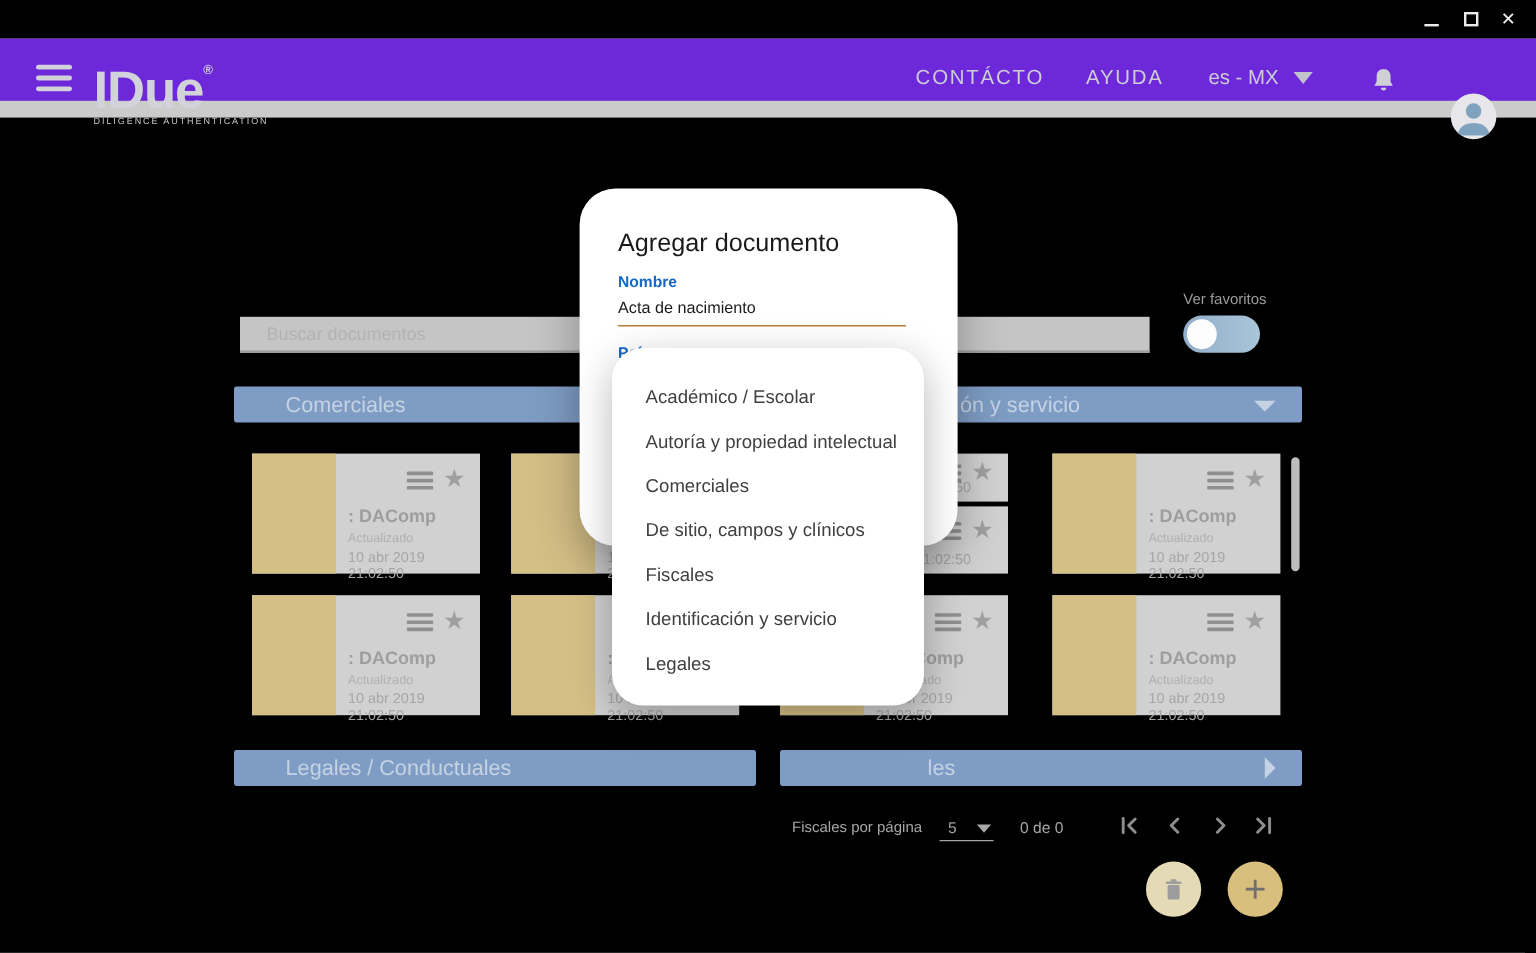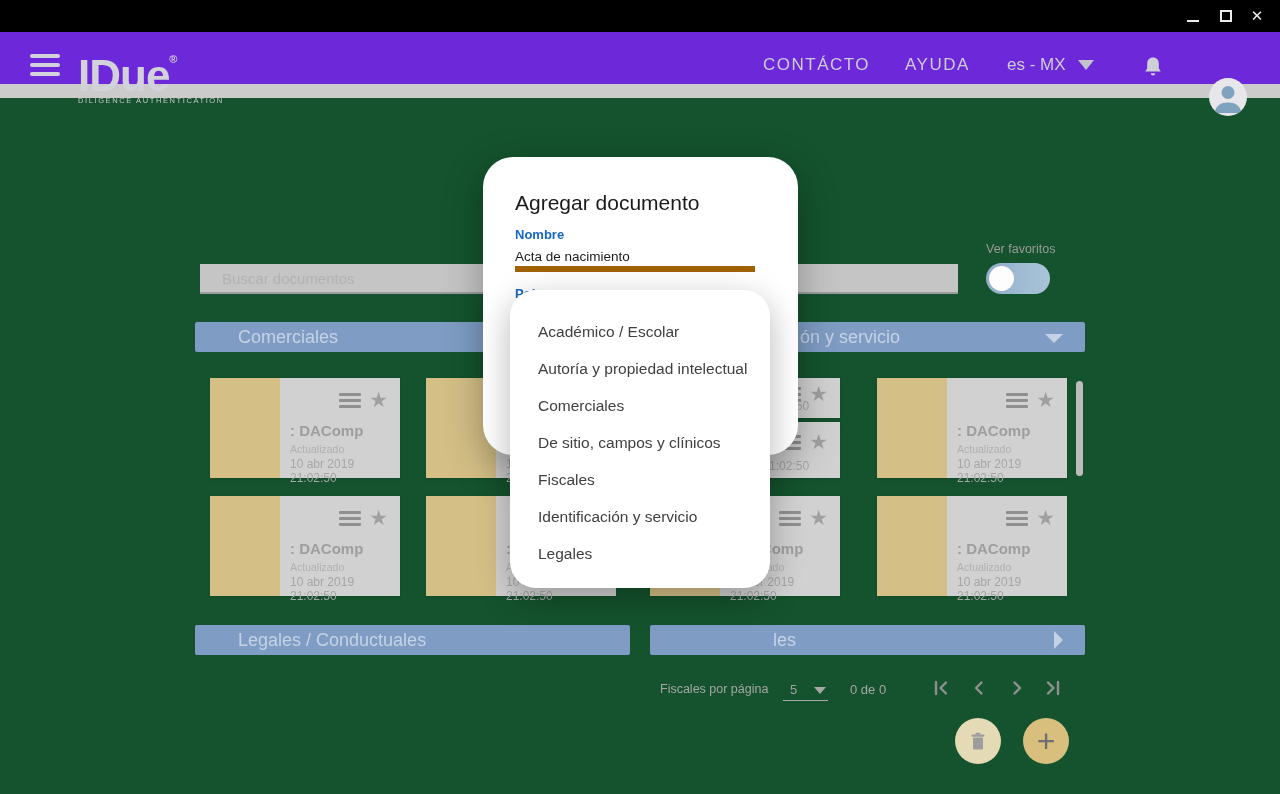--- a/index.html
+++ b/index.html
@@ -22,21 +22,21 @@
   #logo .logo-sub { font-size:7.5px; letter-spacing:1.6px; color:#c6c6cf; margin-top:-4px; }
   .appnav { position:absolute; top:0; height:66px; display:flex; align-items:center; color:#cdcdd6; font-size:17px; letter-spacing:1.5px; cursor:pointer; }
   #nav-contacto { left:763px; }
   #nav-ayuda { left:905px;text-align:right; }
   #lang-select { position:absolute; left:1007px; top:0; height:66px; display:flex; align-items:center; gap:12px; color:#cdcdd6; font-size:17px; cursor:pointer; }
   #lang-select .caret { width:0; height:0; border-left:8px solid transparent; border-right:8px solid transparent; border-top:10px solid #c3c3cd; }
   #bell { position:absolute; left:1143px; top:24px; cursor:pointer; }
   #avatar { position:absolute; left:1209px; top:46px; width:38px; height:38px; border-radius:50%; background:#e7e7eb; overflow:hidden; cursor:pointer; }
 
   
-  #content { position:absolute; left:0; top:98px; width:1280px; height:696px; background:#14532d; z-index:1; }
+  #content { position:absolute; left:0; top:98px; width:1280px; height:696px; background:#000000; z-index:1; }
 
   #search-wrap { position:absolute; left:200px; top:166px; width:758px; height:30px; background:#c5c5c5; border-bottom:2px solid #9d9d9d; }
   #search-input { width:100%; height:100%; background:transparent; border:none; outline:none; padding-left:22px; font-size:15px; color:#8f8f8f; font-family:"Liberation Sans",sans-serif; }
   #search-input::placeholder { color:#b2b2b2; opacity:1; }
 
   #fav-label { position:absolute; left:986px; top:144px; font-size:12.5px; color:#9b9b9b; }
   #fav-toggle { position:absolute; left:986px; top:165px; width:64px; height:31px; border-radius:16px; background:linear-gradient(90deg,#93aecb,#a9c5d8); cursor:pointer; }
   #fav-toggle .knob { position:absolute; left:3px; top:3px; width:25px; height:25px; border-radius:50%; background:#fdfdfd; }
 
   .secbar { position:absolute; height:30px; width:435px; background:#7e9cc4; border-radius:2px; color:rgba(255,255,255,0.55); font-size:18px; display:flex; align-items:center; cursor:pointer; }
@@ -73,21 +73,21 @@
   .fab { position:absolute; width:46px; height:46px; border-radius:50%; display:flex; align-items:center; justify-content:center; cursor:pointer; }
   #fab-delete { left:955px; top:620px; background:#e5dab6; }
   #fab-add { left:1023px; top:620px; background:#d9bf7e; font-size:32px; color:#6f6f6f; font-weight:400; line-height:30px; }
 
   
   #modal { position:absolute; left:483px; top:157px; width:315px; height:298px; background:#fff; border-radius:30px; box-shadow:0 12px 40px rgba(0,0,0,0.30); z-index:10; }
   #modal-title { position:absolute; left:32px; top:34px; font-size:21px; color:#1a1a1a; font-weight:400; }
   .field { position:absolute; left:32px; width:240px; }
   #field-0 { top:70px; } #field-1 { top:129px; } #field-2 { top:189px; }
   .field-label { font-size:13px; font-weight:700; color:#1668c4; }
-  .field-value { position:relative; margin-top:4px; height:26px; font-size:13.5px; color:#1b1b1b; border-bottom:6px solid #a16207; padding-top:3px; cursor:text; }
+  .field-value { position:relative; margin-top:4px; height:26px; font-size:13.5px; color:#1b1b1b; border-bottom:1px solid #a16207; padding-top:3px; cursor:text; }
   .field-value.select { cursor:pointer; }
   .field-value .dd-caret { position:absolute; right:6px; top:9px; width:0; height:0; border-left:6px solid transparent; border-right:6px solid transparent; border-top:7px solid #333; }
   #field-2 .field-value { height:32px; }
   #field-2 .dd-caret { top:14px; }
 
   
   #type-menu { position:absolute; left:510px; top:290px; width:260px; height:298px; background:#fff; border-radius:26px; box-shadow:0 10px 34px rgba(0,0,0,0.28); z-index:20; padding-top:23px; overflow:hidden; }
   .menu-item { height:37px; line-height:37px; padding-left:28px; font-size:15.5px; color:#404040; white-space:nowrap; cursor:pointer; }
 </style>
 </head>

